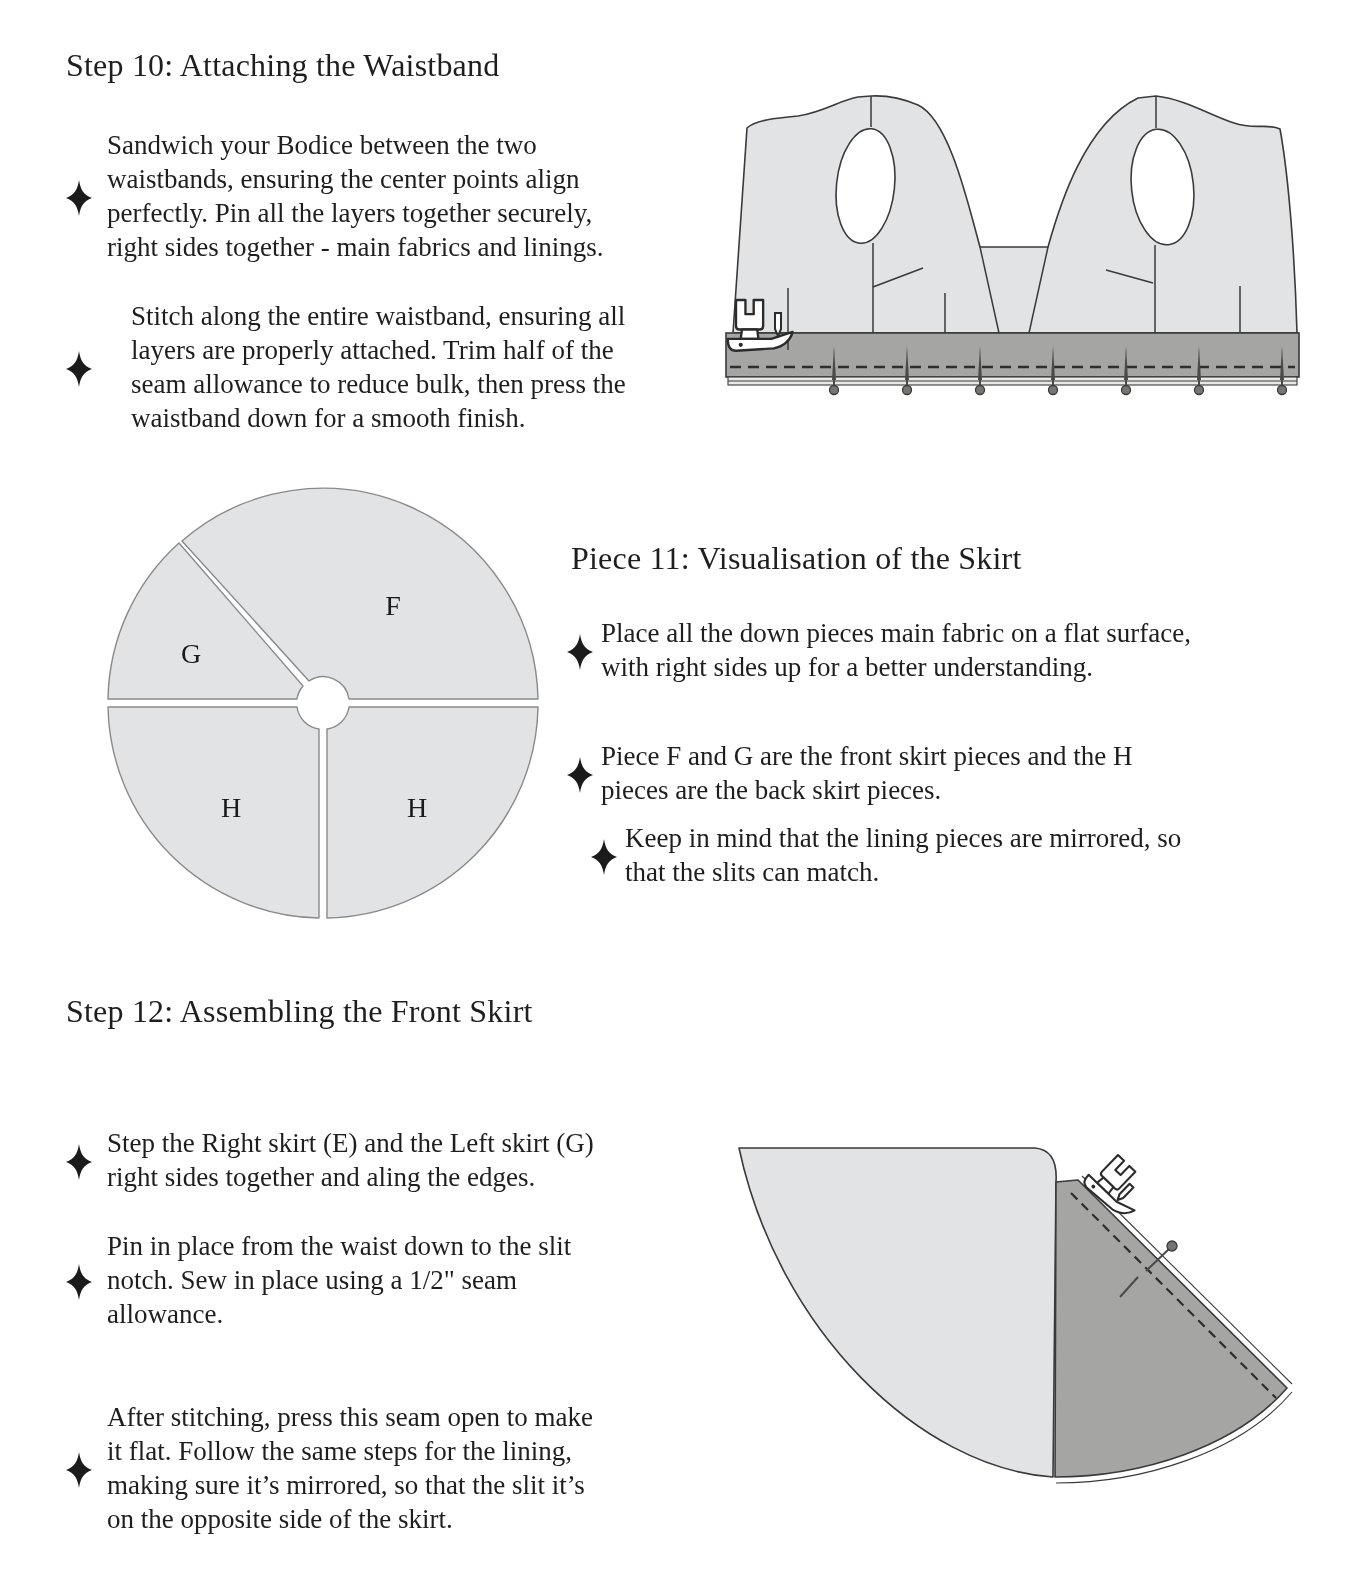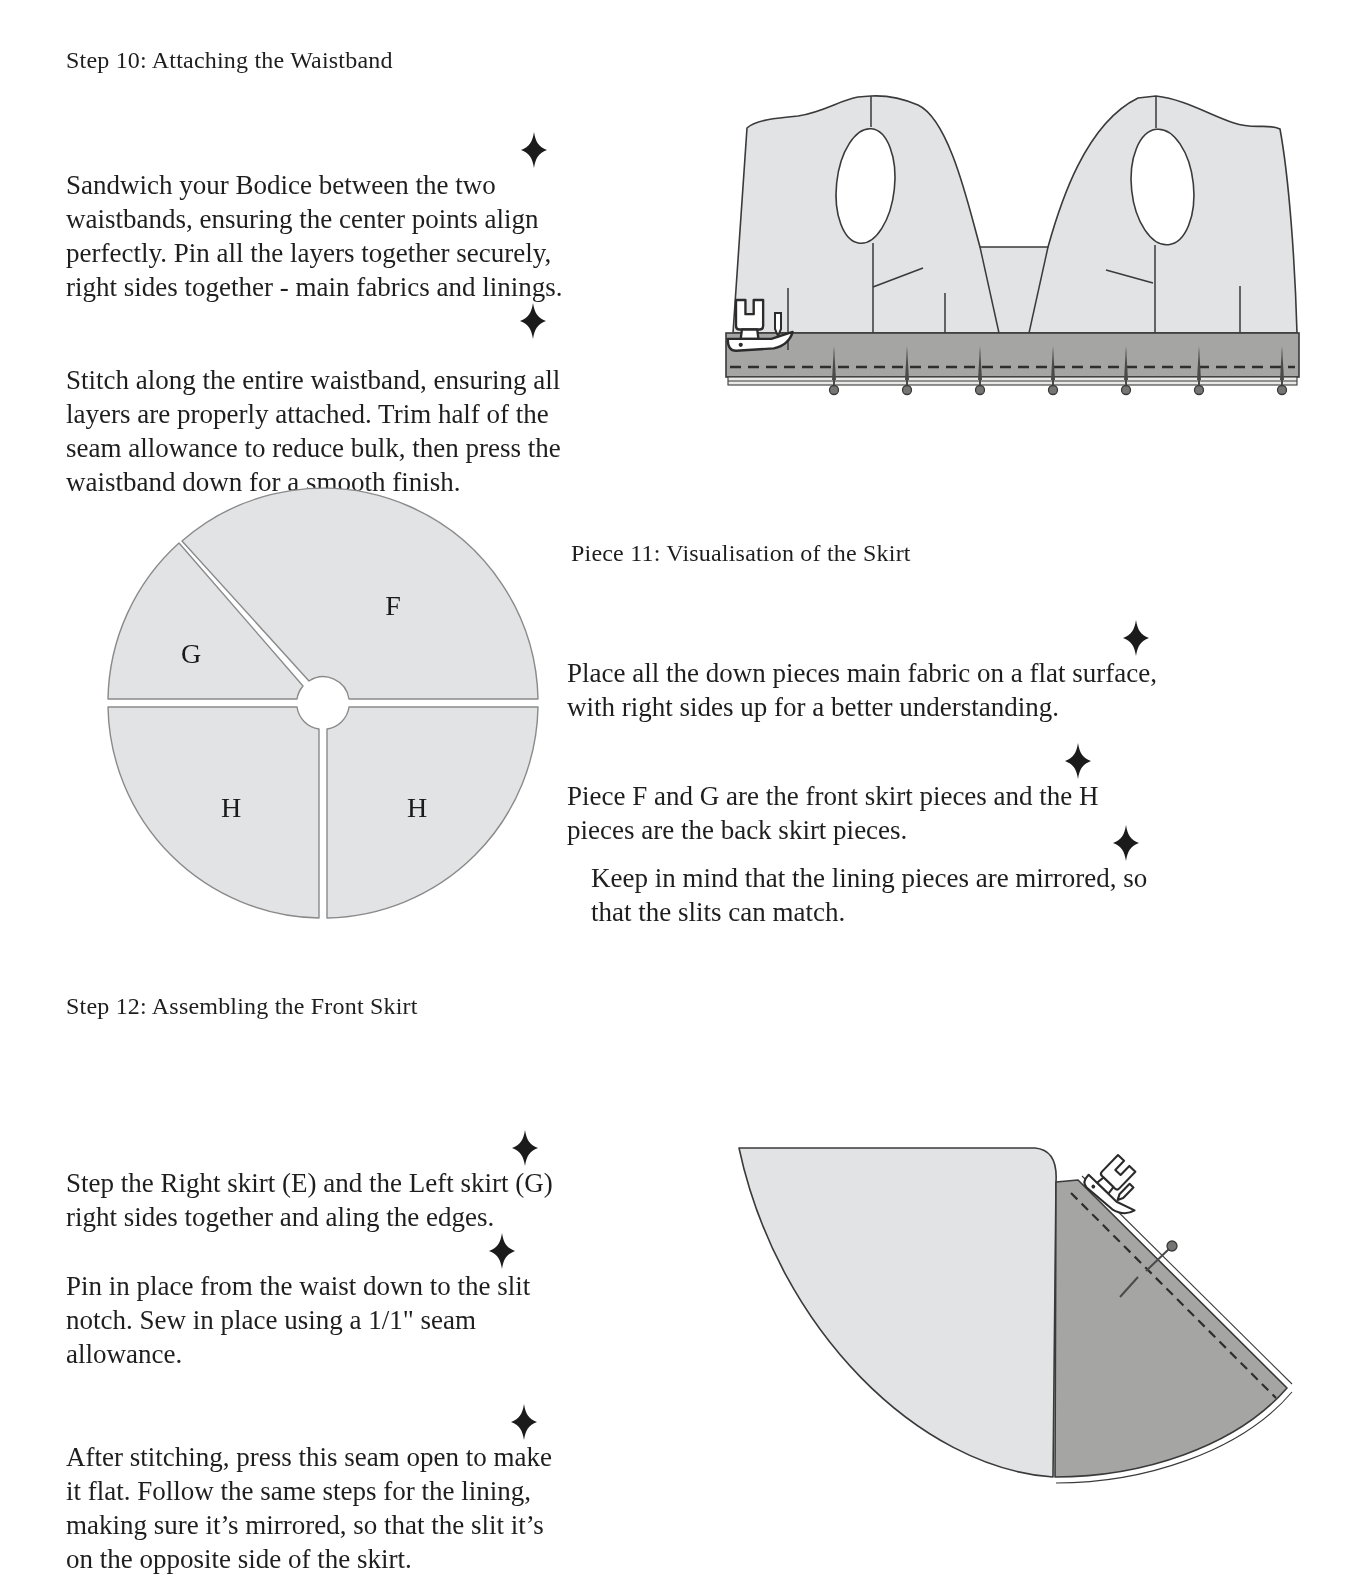--- a/index.html
+++ b/index.html
@@ -6,30 +6,29 @@
   body{
     position:relative;
     width:1356px;height:1584px;
     background:#ffffff;
     font-family:"Liberation Serif", serif;
     color:#1e1e1e;
     overflow:hidden;
   }
   .heading{
     position:absolute;
-    font-size:24px;
+    font-size:32px;
     letter-spacing:0.2px;
     white-space:pre;
     text-align:right;
   }
   .bullet{
     position:absolute;
     display:flex;
-    align-items:flex-end;
-    flex-direction:column;
+    align-items:center;
   }
   .star{
     flex:0 0 auto;
     margin-top:4px;
   }
   .star path{fill:#1b1b1b;}
   .gap-wide{margin-right:15px;}
   .gap-narrow{margin-right:8px;}
   .bullet-text{
     font-size:27px;
@@ -206,21 +205,21 @@
     </svg>
   <div class="bullet-text">Step the Right skirt (E) and the Left skirt (G)
 right sides together and aling the edges.</div>
 </div>
 
 <div class="bullet" style="left:66px;top:1229px;">
   <svg class="star gap-wide" width="26" height="36" viewBox="0 0 26 36">
       <path d="M13 0 C14.6 10 17.5 14.6 26 18 C17.5 21.4 14.6 26 13 36 C11.4 26 8.5 21.4 0 18 C8.5 14.6 11.4 10 13 0 Z"></path>
     </svg>
   <div class="bullet-text">Pin in place from the waist down to the slit
-notch.  Sew in place using a 1/1" seam
+notch.  Sew in place using a 1/2" seam
 allowance.</div>
 </div>
 
 <div class="bullet" style="left:66px;top:1400px;">
   <svg class="star gap-wide" width="26" height="36" viewBox="0 0 26 36">
       <path d="M13 0 C14.6 10 17.5 14.6 26 18 C17.5 21.4 14.6 26 13 36 C11.4 26 8.5 21.4 0 18 C8.5 14.6 11.4 10 13 0 Z"></path>
     </svg>
   <div class="bullet-text">After stitching, press this seam open to make
 it flat. Follow the same steps for the lining,
 making sure it’s mirrored, so that the slit it’s

